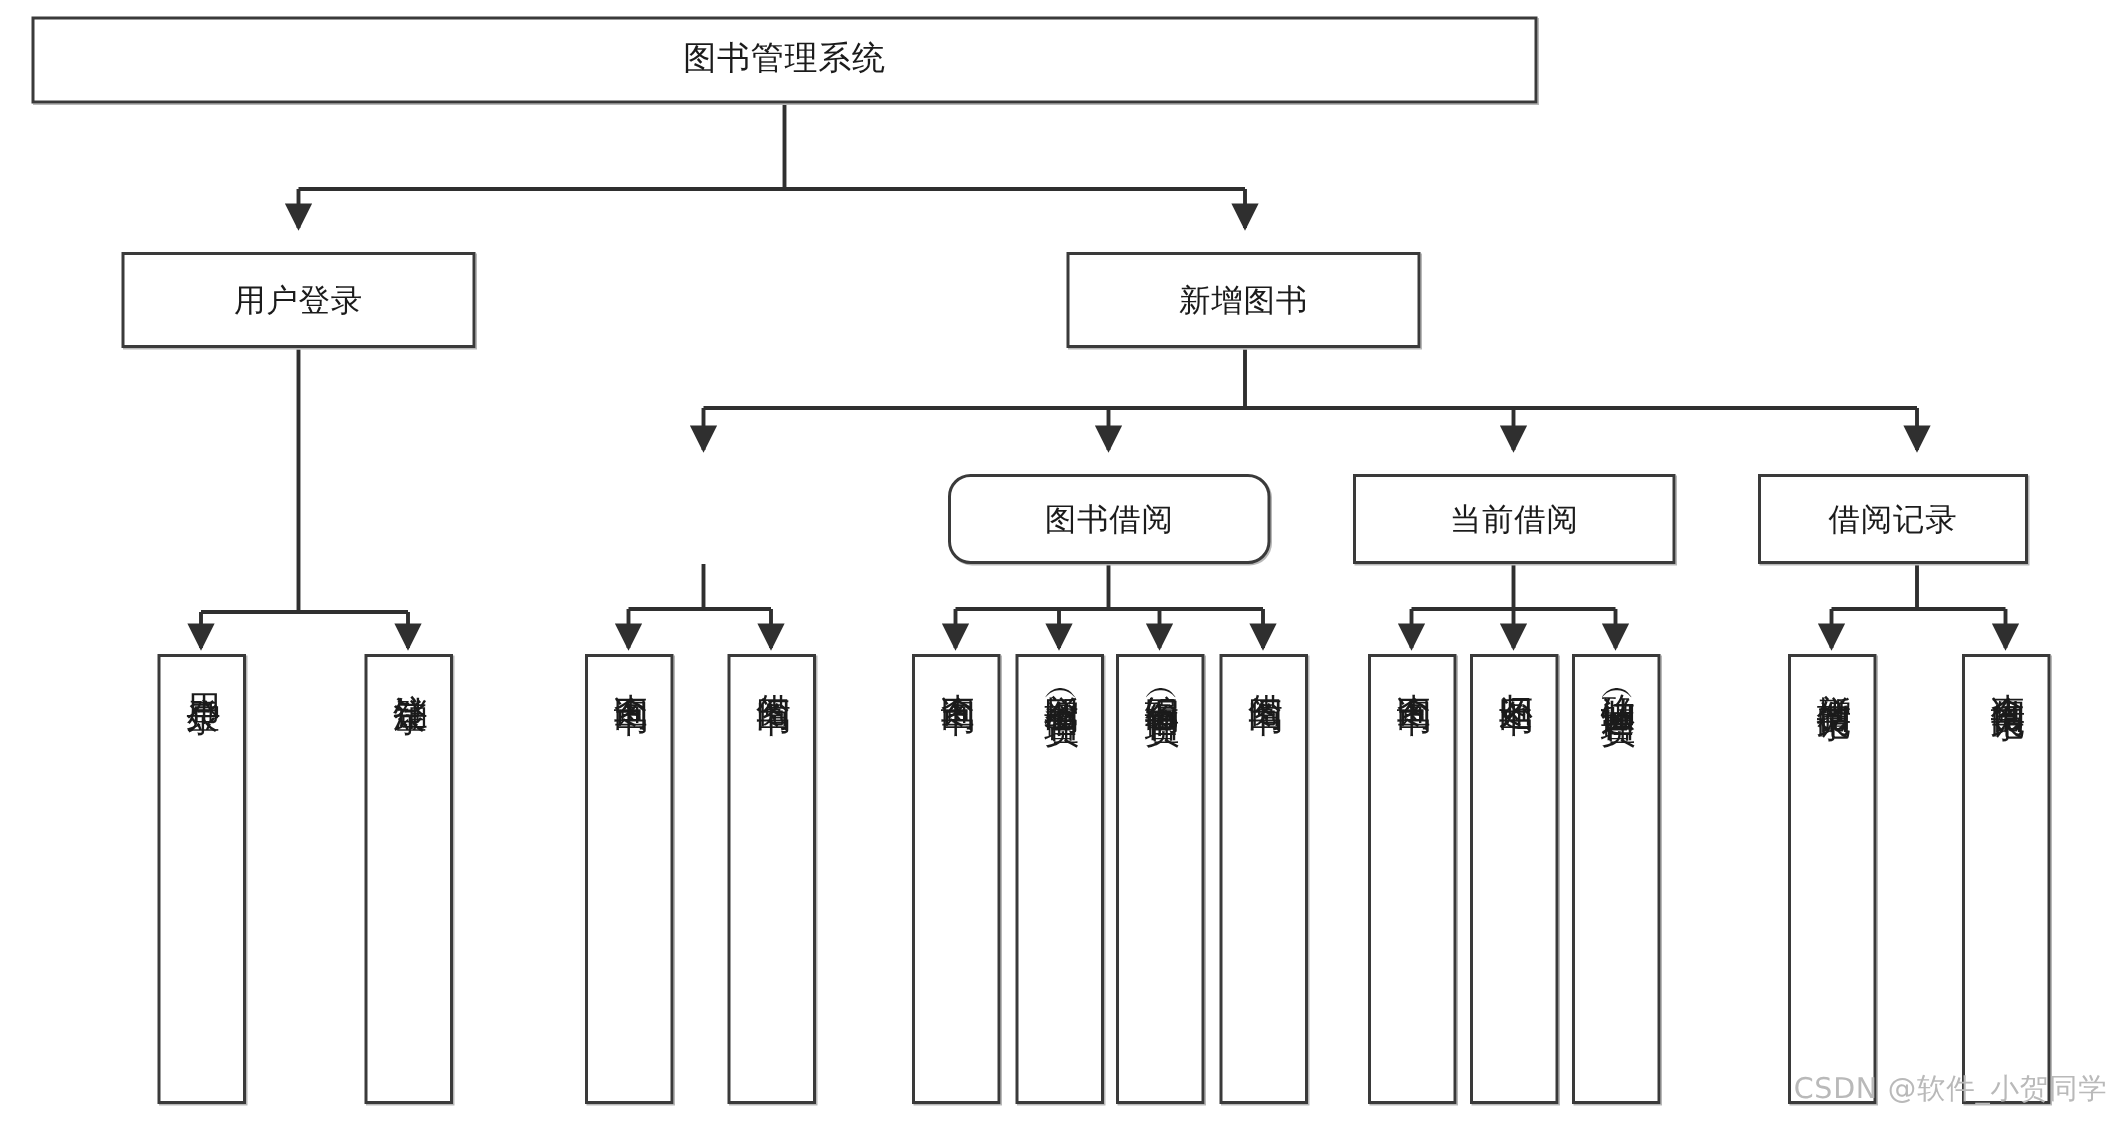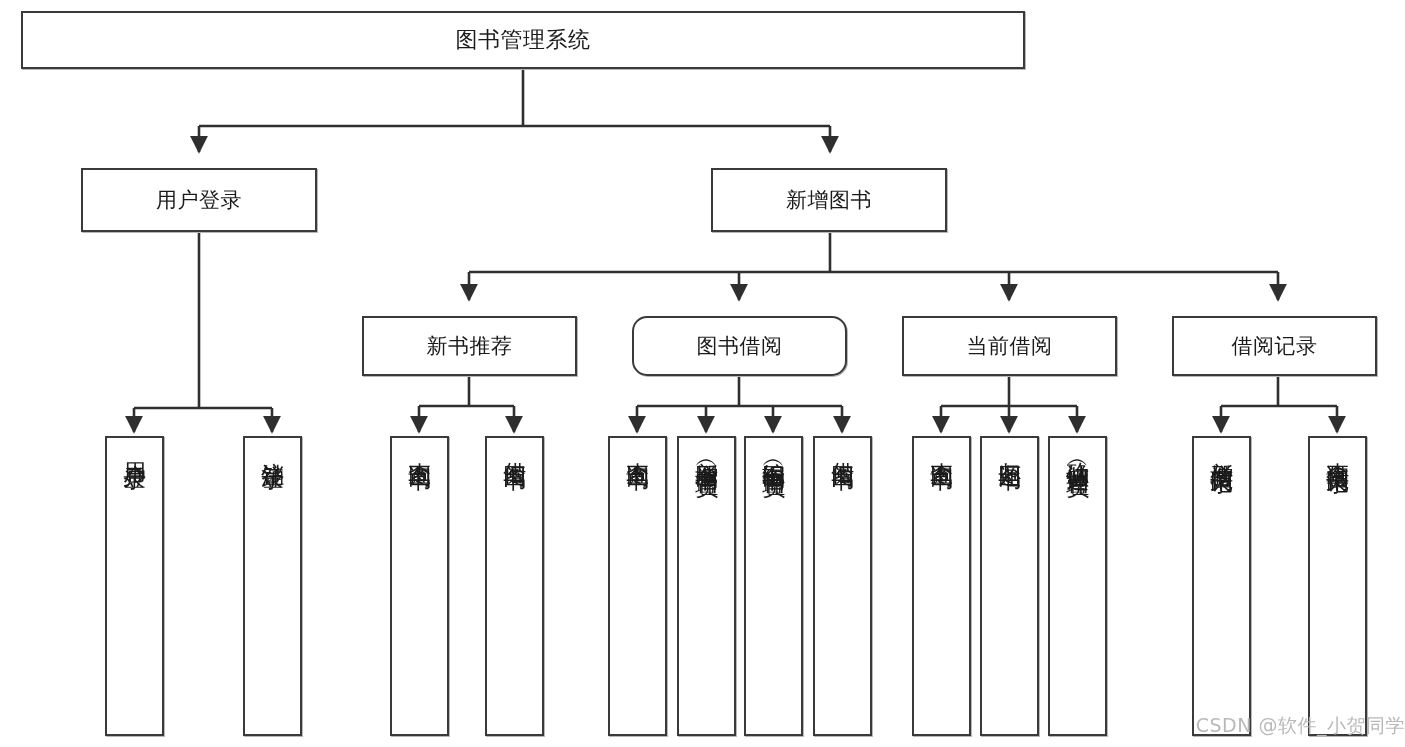--- a/index.html
+++ b/index.html
@@ -135,30 +135,27 @@
     <span class="node-label">图书管理系统</span>
   </div>
 
   <div class="node horiz" style="left:81px; top:168px; width:236px; height:64px;">
     <span class="node-label">用户登录</span>
   </div>
   <div class="node horiz" style="left:711px; top:168px; width:236px; height:64px;">
     <span class="node-label">新增图书</span>
   </div>
 
-  <div class="node horiz" style="left:362px; top:316px; width:215px; height:60px;">
-    <span class="node-label">新书推荐</span>
-  </div>
   <div class="node horiz" style="left:632px; top:316px; width:215px; height:60px;border-radius:15px;">
     <span class="node-label">图书借阅</span>
   </div>
   <div class="node horiz" style="left:902px; top:316px; width:215px; height:60px;">
     <span class="node-label">当前借阅</span>
   </div>
-  <div class="node horiz" style="left:1172px; top:316px; width:205px; height:60px;">
+  <div class="node horiz" style="left:1172px; top:316px; width:180px; height:60px;">
     <span class="node-label">借阅记录</span>
   </div>
 
   <div class="node vert" style="left:105px; top:436px; width:59px; height:300px;">
     <span class="node-label">用户登录</span>
   </div>
   <div class="node vert" style="left:243px; top:436px; width:59px; height:300px;">
     <span class="node-label">注销登录</span>
   </div>
 

